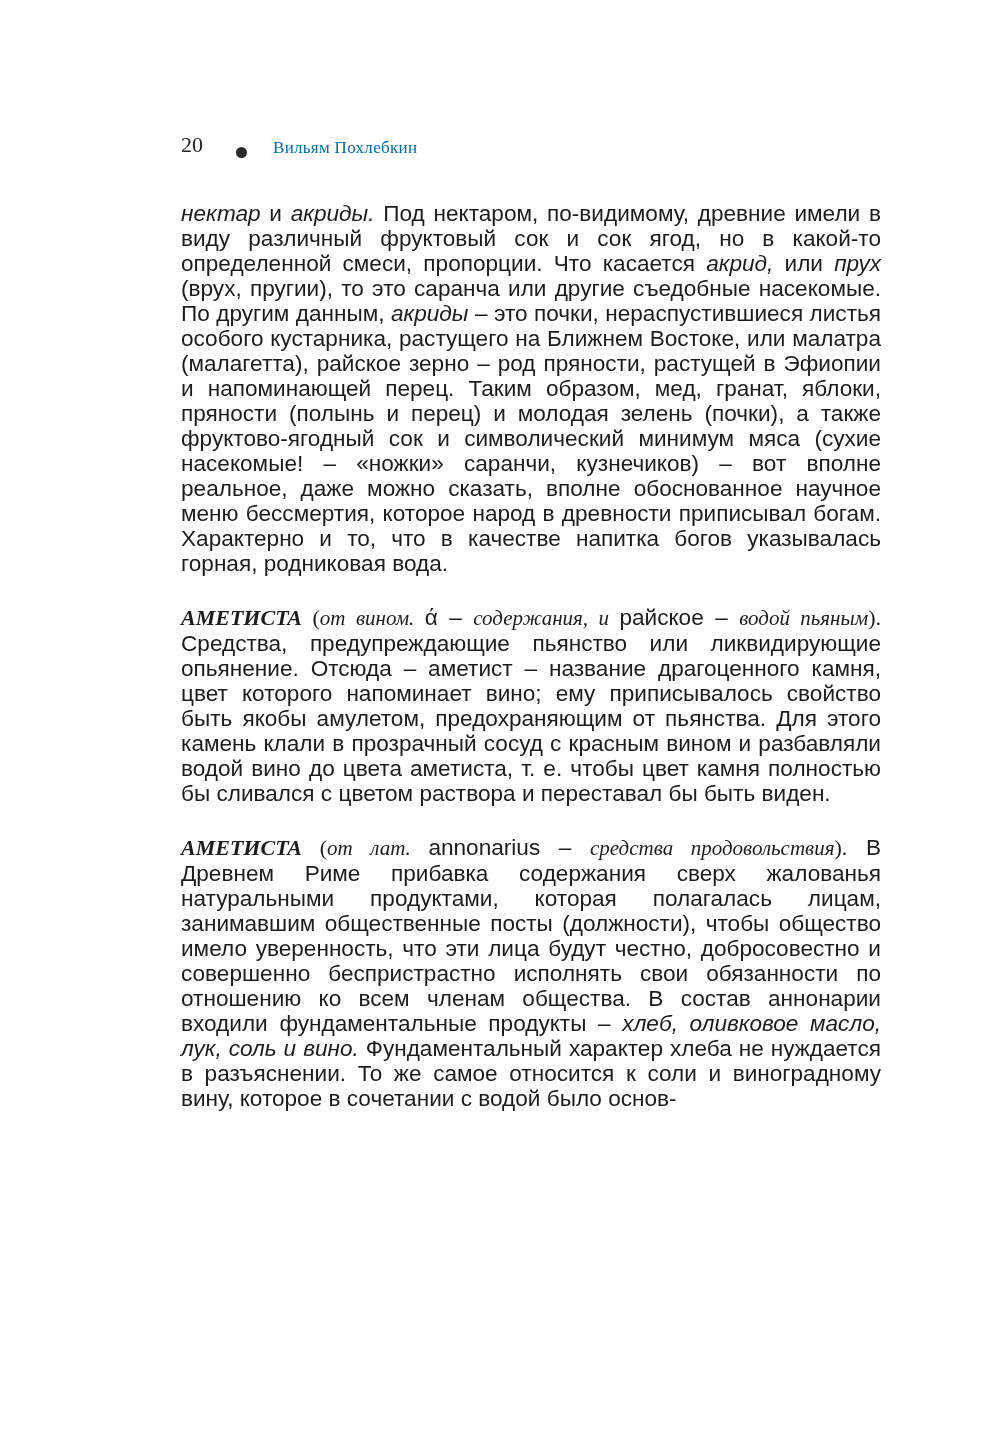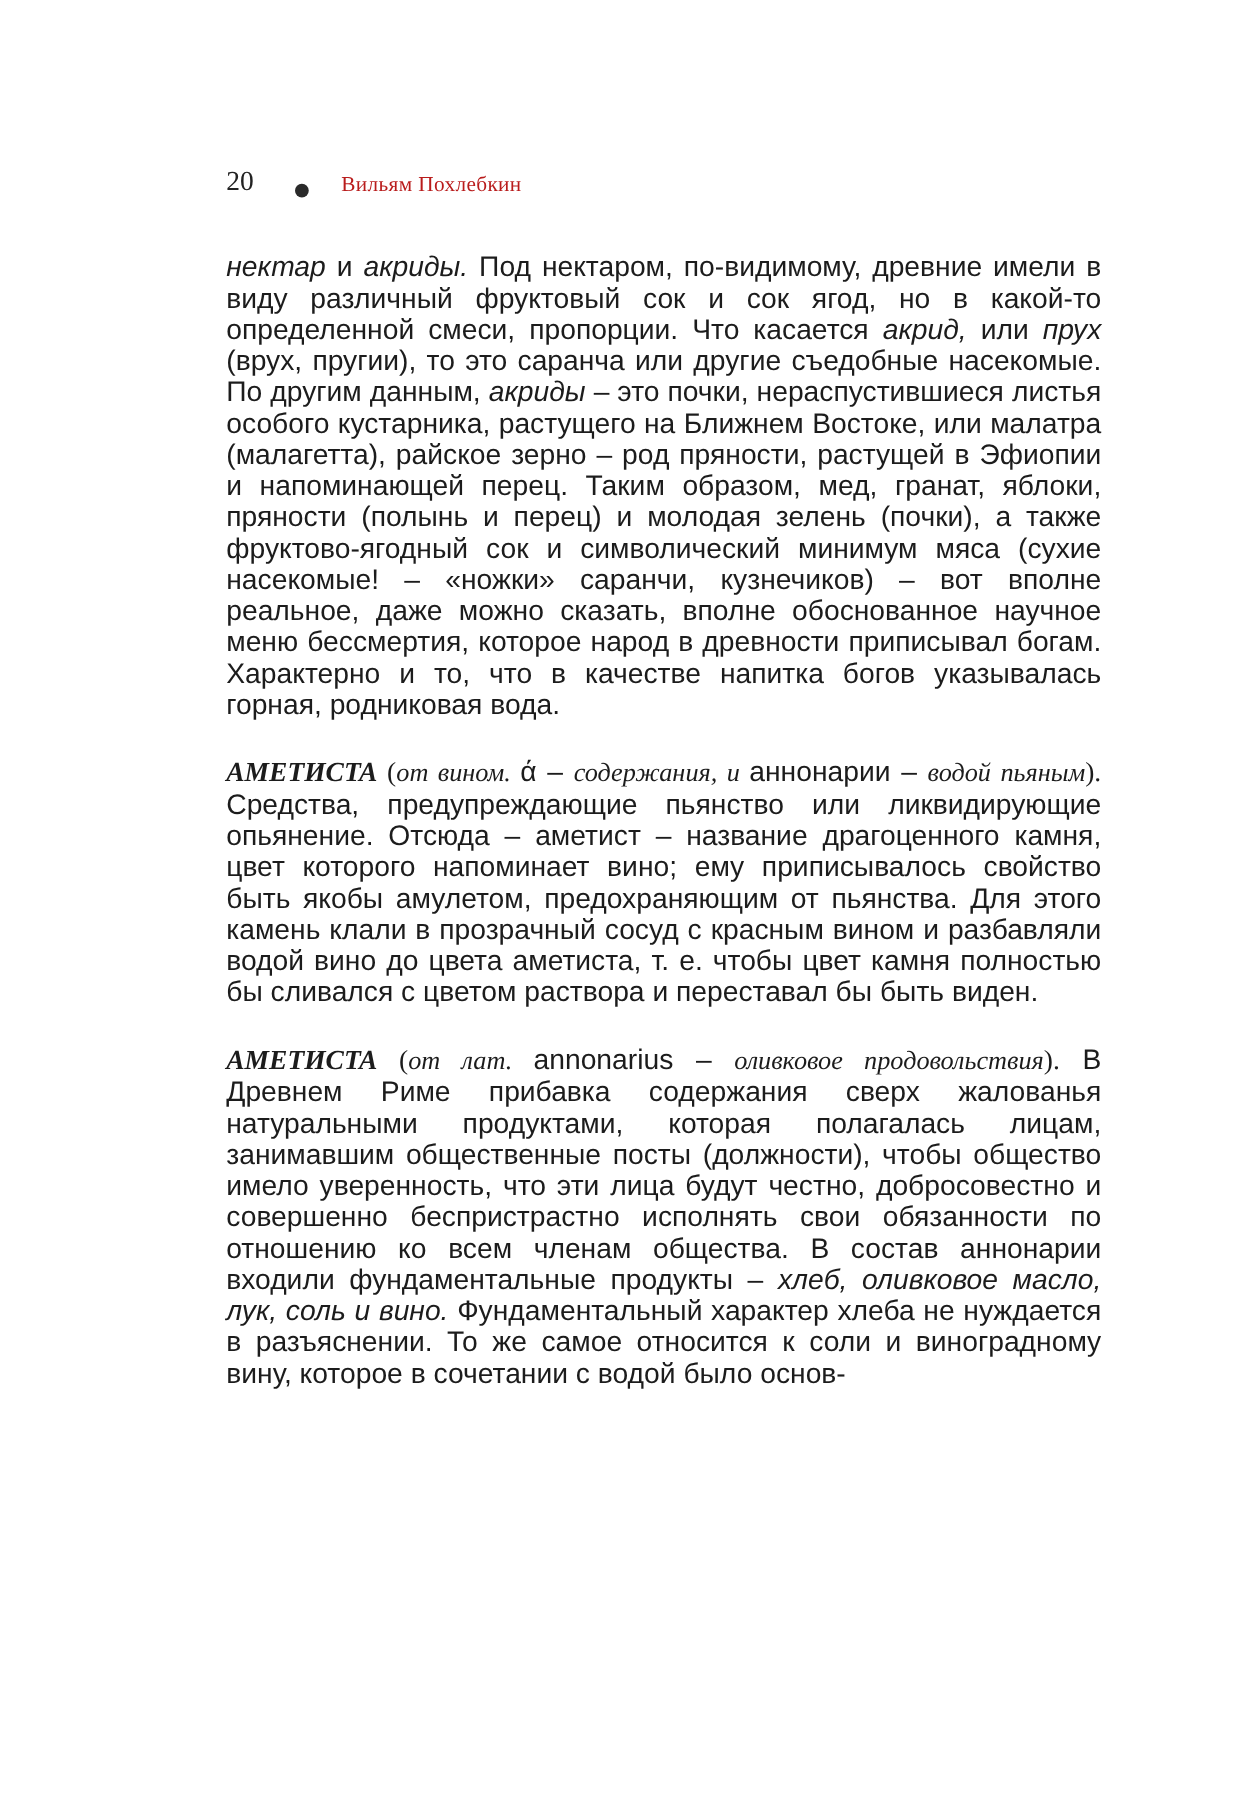--- a/index.html
+++ b/index.html
@@ -34,21 +34,21 @@
       height: 11px;
       border-radius: 50%;
       background: #2a2a2a;
       margin-left: 5px;
       margin-right: 26px;
     }
     .author {
       font-family: "Liberation Serif", serif;
       font-size: 17px;
       letter-spacing: 0.3px;
-      color: #b91c1c;
+      color: #0369a1;
     }
     .body-text {
       position: absolute;
       left: 181px;
       top: 201px;
       width: 700px;
       font-family: "Liberation Sans", sans-serif;
       font-size: 22.6px;
       line-height: 25px;
       text-align: justify;
@@ -92,22 +92,22 @@
   <span class="author">Вильям Похлебкин</span>
 </div>
 
 <div class="body-text">
 
   <p class="para">
     <span class="it">нектар</span><span> и </span><span class="it">акриды.</span><span> Под нектаром, по-видимому, древние имели в виду различный фруктовый сок и сок ягод, но в какой-то определенной смеси, пропорции. Что касается </span><span class="it">акрид,</span><span> или </span><span class="it">прух</span><span> (врух, пругии), то это саранча или другие съедобные насекомые. По другим данным, </span><span class="it">акриды</span><span> – это почки, нераспустившиеся листья особого кустарника, растущего на Ближнем Востоке, или малатра (малагетта), райское зерно – род пряности, растущей в Эфиопии и напоминающей перец. Таким образом, мед, гранат, яблоки, пряности (полынь и перец) и молодая зелень (почки), а также фруктово-ягодный сок и символический минимум мяса (сухие насекомые! – «ножки» саранчи, кузнечиков) – вот вполне реальное, даже можно сказать, вполне обоснованное научное меню бессмертия, которое народ в древности приписывал богам. Характерно и то, что в качестве напитка богов указывалась горная, родниковая вода.</span>
   </p>
 
   <p class="para">
-    <span class="term">АМЕТИСТА</span><span class="paren"> (</span><span class="etym-serif">от вином. </span><span class="foreign it">ά</span><span class="foreign"> – </span><span class="etym-serif">содержания, и </span><span class="foreign">аннонарии</span><span class="foreign"> – </span><span class="etym-serif">водой пьяным</span><span class="paren">).</span>
+    <span class="term">АМЕТИСТА</span><span class="paren"> (</span><span class="etym-serif">от вином. </span><span class="foreign it">ά</span><span class="foreign"> – </span><span class="etym-serif">содержания, и </span><span class="foreign">райское</span><span class="foreign"> – </span><span class="etym-serif">водой пьяным</span><span class="paren">).</span>
     <span>Средства, предупреждающие пьянство или ликвидирующие опьянение. Отсюда – аметист – название драгоценного камня, цвет которого напоминает вино; ему приписывалось свойство быть якобы амулетом, предохраняющим от пьянства. Для этого камень клали в прозрачный сосуд с красным вином и разбавляли водой вино до цвета аметиста, т. е. чтобы цвет камня полностью бы сливался с цветом раствора и переставал бы быть виден.</span>
   </p>
 
   <p class="para">
-    <span class="term">АМЕТИСТА</span><span class="paren"> (</span><span class="etym-serif">от лат. </span><span class="foreign">annonarius</span><span class="foreign"> – </span><span class="etym-serif">оливковое продовольствия</span><span class="paren">).</span>
+    <span class="term">АМЕТИСТА</span><span class="paren"> (</span><span class="etym-serif">от лат. </span><span class="foreign">annonarius</span><span class="foreign"> – </span><span class="etym-serif">средства продовольствия</span><span class="paren">).</span>
     <span>В Древнем Риме прибавка содержания сверх жалованья натуральными продуктами, которая полагалась лицам, занимавшим общественные посты (должности), чтобы общество имело уверенность, что эти лица будут честно, добросовестно и совершенно беспристрастно исполнять свои обязанности по отношению ко всем членам общества. В состав аннонарии входили фундаментальные продукты – </span><span class="it">хлеб, оливковое масло, лук, соль и вино.</span><span> Фундаментальный характер хлеба не нуждается в разъяснении. То же самое относится к соли и виноградному вину, которое в сочетании с водой было основ-</span>
   </p>
 
 </div>
 
 </body></html>

